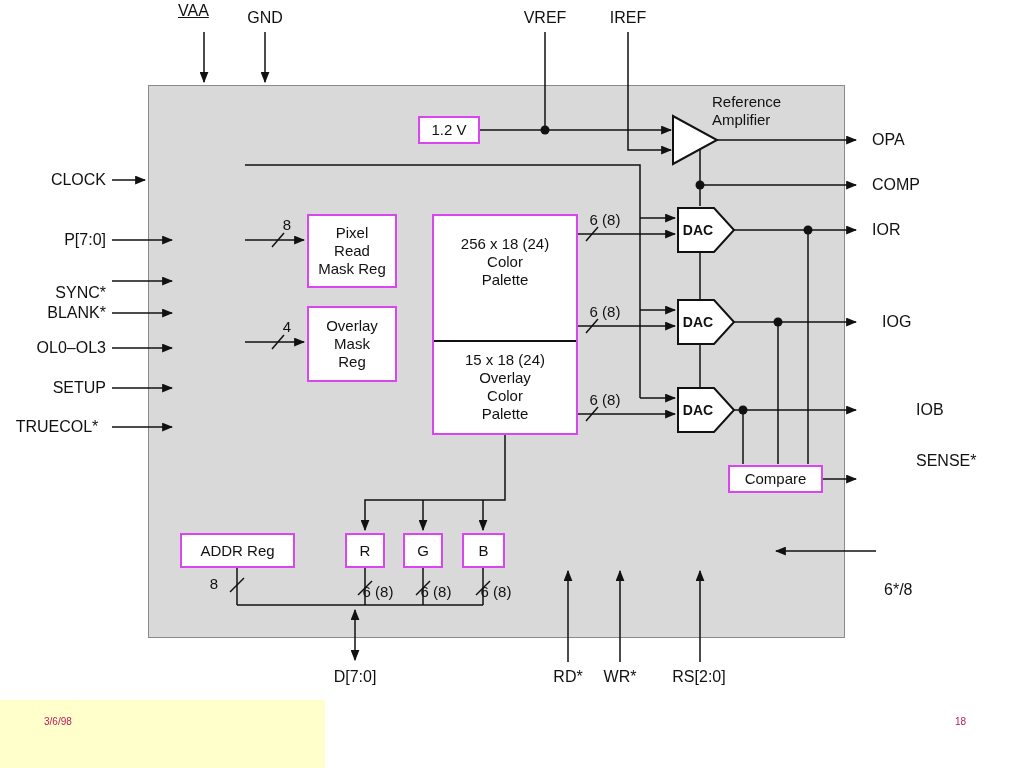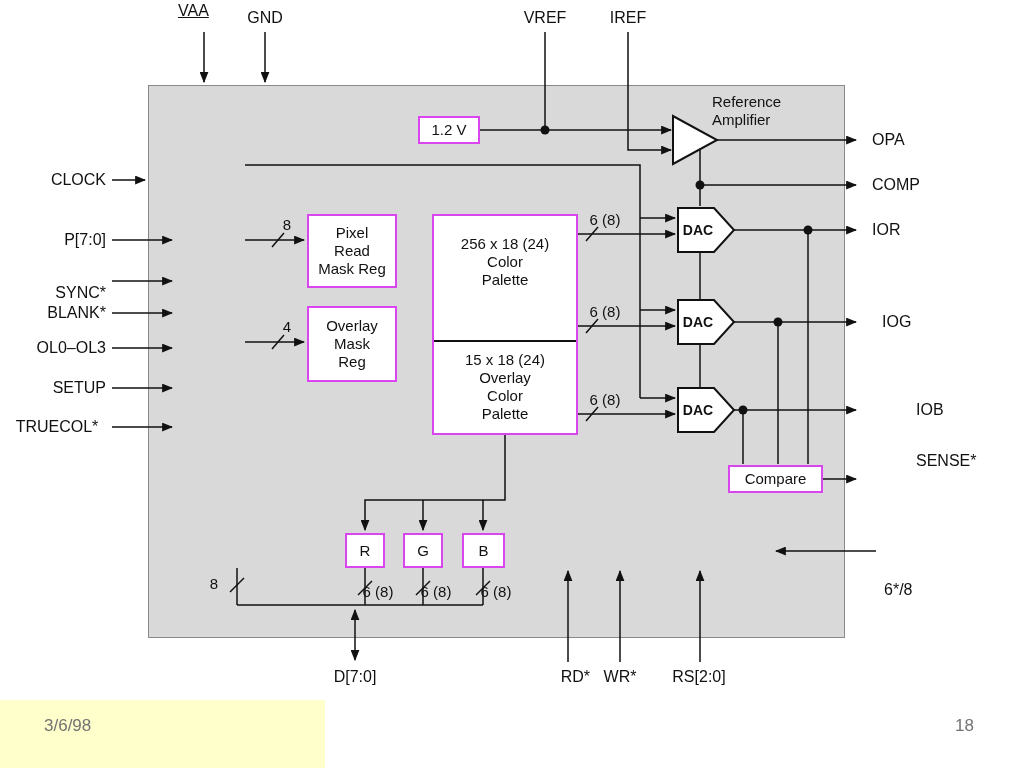--- a/index.html
+++ b/index.html
@@ -24,21 +24,21 @@
     position:absolute; z-index:3; font-size:16px; line-height:18px; white-space:pre-line;
   }
   .buslbl { font-size:15px; text-align:center; }
   .dac-lbl { position:absolute; z-index:3; font-size:14px; width:36px; text-align:center;font-weight:bold; }
   .amp-lbl { font-size:15px; line-height:18px; }
   .caption {
     position:absolute; z-index:3; font-family:"Liberation Serif", serif;
     font-size:23px; color:#2f9d9d;
   }
   .footer-band { position:absolute; left:0; top:700px; width:325px; height:68px; background:#ffffcc; z-index:0; }
-  .footer-txt { position:absolute; z-index:3; font-size:17px; color:#737373; }
+  .footer-txt { position:absolute; z-index:3; font-size:10px; color:#be185d; }
 </style>
 </head>
 <body>
 
 <div id="stage">
 
   <div class="chip"></div>
   <div class="footer-band"></div>
 
   <svg class="wires" width="1024" height="768" viewBox="0 0 1024 768">
@@ -142,20 +142,23 @@
   </div>
   <div class="box palette" style="left:432px; top:214px; width:146px; height:221px;">
     <div class="palette-cell">256 x 18 (24)
 Color
 Palette</div>
     <div class="palette-cell bottom">15 x 18 (24)
 Overlay
 Color
 Palette</div>
   </div>
+  <div class="box" style="left:180px; top:533px; width:115px; height:35px;">
+    <span>ADDR Reg</span>
+  </div>
   <div class="box" style="left:345px; top:533px; width:40px; height:35px;">
     <span>R</span>
   </div>
   <div class="box" style="left:403px; top:533px; width:40px; height:35px;">
     <span>G</span>
   </div>
   <div class="box" style="left:462px; top:533px; width:43px; height:35px;">
     <span>B</span>
   </div>
   <div class="box" style="left:728px; top:465px; width:95px; height:28px;">
@@ -184,21 +187,21 @@
 
   <div class="lbl" style="left:872px; top:131px;">OPA</div>
   <div class="lbl" style="left:872px; top:176px;">COMP</div>
   <div class="lbl" style="left:872px; top:221px;">IOR</div>
   <div class="lbl" style="left:882px; top:313px;">IOG</div>
   <div class="lbl" style="left:916px; top:401px;">IOB</div>
   <div class="lbl" style="left:872px; top:452px;margin-left:44px;">SENSE*</div>
   <div class="lbl" style="left:884px; top:542px;margin-top:39px;">6*/8</div>
 
   <div class="lbl" style="left:325px; top:668px; width:60px; text-align:center;">D[7:0]</div>
-  <div class="lbl" style="left:546px; top:668px; width:44px; text-align:right;">RD*</div>
+  <div class="lbl" style="left:546px; top:668px; width:44px; text-align:center;">RD*</div>
   <div class="lbl" style="left:598px; top:668px; width:44px; text-align:center;">WR*</div>
   <div class="lbl" style="left:666px; top:668px; width:66px; text-align:center;">RS[2:0]</div>
 
   <div class="lbl buslbl" style="left:277px; top:216px; width:20px;">8</div>
   <div class="lbl buslbl" style="left:277px; top:318px; width:20px;">4</div>
   <div class="lbl buslbl" style="left:581px; top:211px; width:48px;">6 (8)</div>
   <div class="lbl buslbl" style="left:581px; top:303px; width:48px;">6 (8)</div>
   <div class="lbl buslbl" style="left:581px; top:391px; width:48px;">6 (8)</div>
   <div class="lbl buslbl" style="left:204px; top:575px; width:20px;">8</div>
   <div class="lbl buslbl" style="left:354px; top:583px; width:48px;">6 (8)</div>

